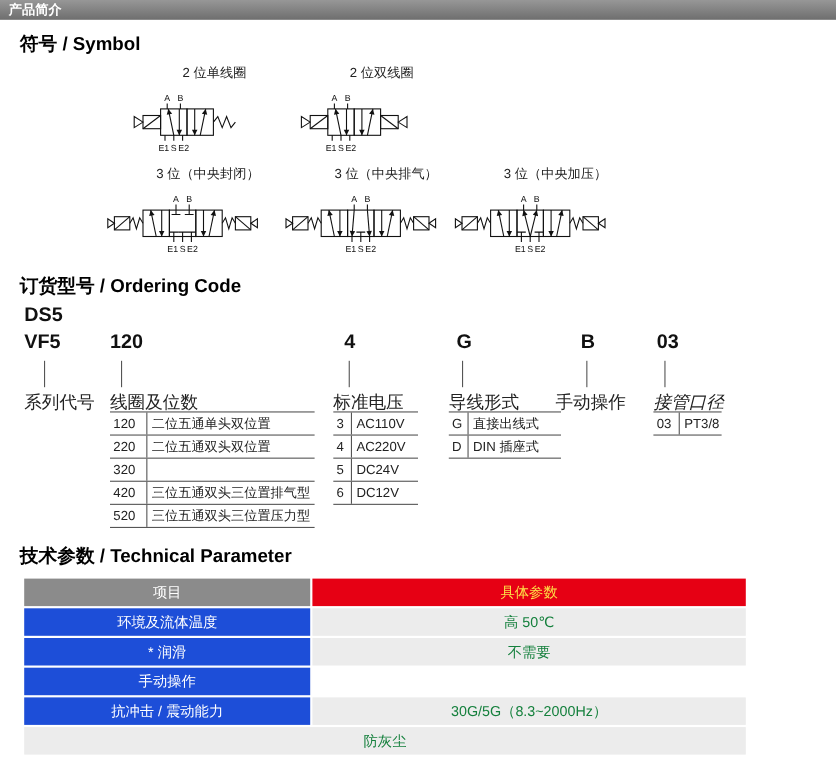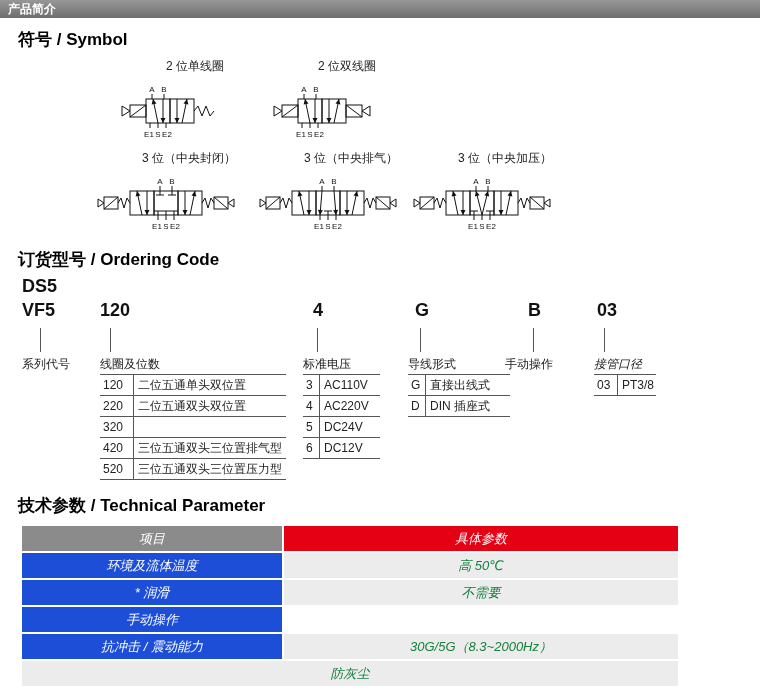--- a/index.html
+++ b/index.html
@@ -22,37 +22,37 @@
   .sb4{left:258px;top:150px;width:140px;}
   .sb5{left:412px;top:150px;width:140px;}
 
   
   .model{position:absolute;left:22px;font-size:18px;font-weight:bold;}
   .m1{top:276px;} .m2{top:300px;}
   .code{position:absolute;top:300px;font-size:18px;font-weight:bold;}
   .k1{left:100px;} .k2{left:313px;} .k3{left:415px;} .k4{left:528px;} .k5{left:597px;}
   .vline{position:absolute;top:328px;width:1px;height:24px;background:#555;}
   .v0{left:40px;} .v1{left:110px;} .v2{left:317px;} .v3{left:420px;} .v4{left:533px;} .v5{left:604px;}
-  .olabel{position:absolute;top:356px;font-size:12px;color:#222;white-space:nowrap;}
+  .olabel{position:absolute;top:356px;font-size:16px;color:#222;white-space:nowrap;}
   .L0{left:22px;} .L1{left:100px;} .L2{left:303px;} .L3{left:408px;} .L4{left:505px;} .L5{left:594px;font-style:italic;}
   .otable{position:absolute;top:374px;border-top:1px solid #555;font-size:12px;color:#222;box-sizing:border-box;}
   .t0{left:100px;width:186px;} .t1{left:303px;width:77px;} .t2{left:408px;width:102px;} .t3{left:594px;width:62px;}
   .ocrow{display:flex;border-bottom:1px solid #555;height:20px;line-height:20px;}
   .occ1{border-right:1px solid #555;padding:0 3px;flex:0 0 auto;box-sizing:border-box;}
   .occ2{padding:0 4px;white-space:nowrap;overflow:hidden;}
   .t0 .occ1{width:34px;} .t1 .occ1{width:17px;} .t2 .occ1{width:18px;} .t3 .occ1{width:24px;}
 
   
-  .tech{position:absolute;left:22px;top:526px;width:656px;font-style:italic;}
+  .tech{position:absolute;left:22px;top:526px;width:656px;}
   .trow{display:flex;gap:2px;margin-bottom:2px;}
   .tc{height:25px;line-height:25px;text-align:center;font-size:13px;white-space:nowrap;}
   .tl{width:260px;background:#1d4ed8;color:#fff;}
   .tr{flex:1;background:#ececec;color:#15803d;}
   .th{background:#8b8b8b;}
-  .thr{background:#e60014;color:#ffffff;}
+  .thr{background:#e60014;color:#fde047;}
 </style>
 </head>
 <body>
 
 <div class="page">
   <div class="topbar">
     <span>产品简介</span>
   </div>
 
   <h2 class="h h-symbol">符号 / Symbol</h2>

